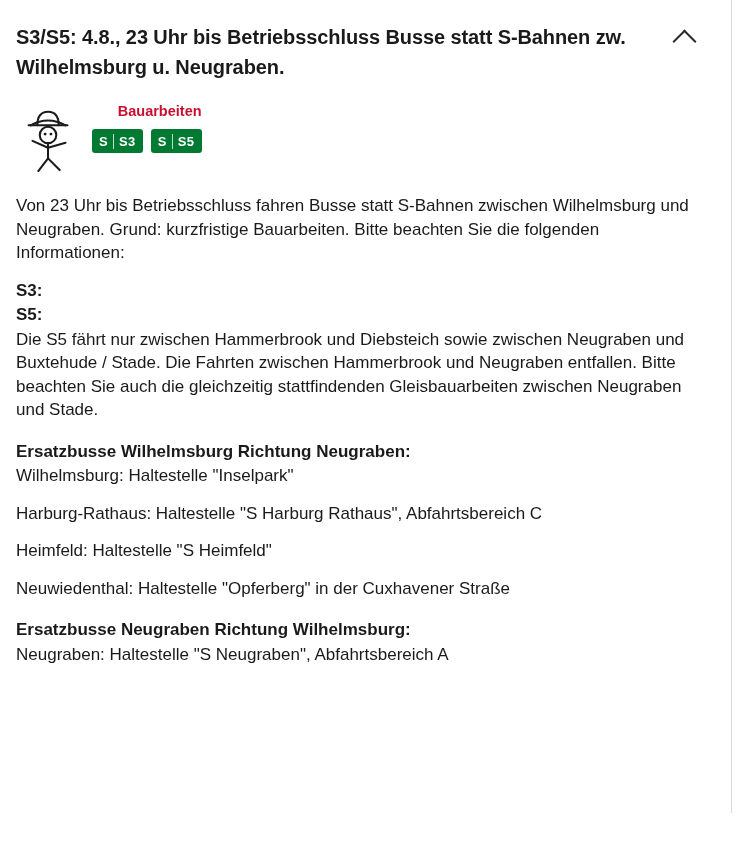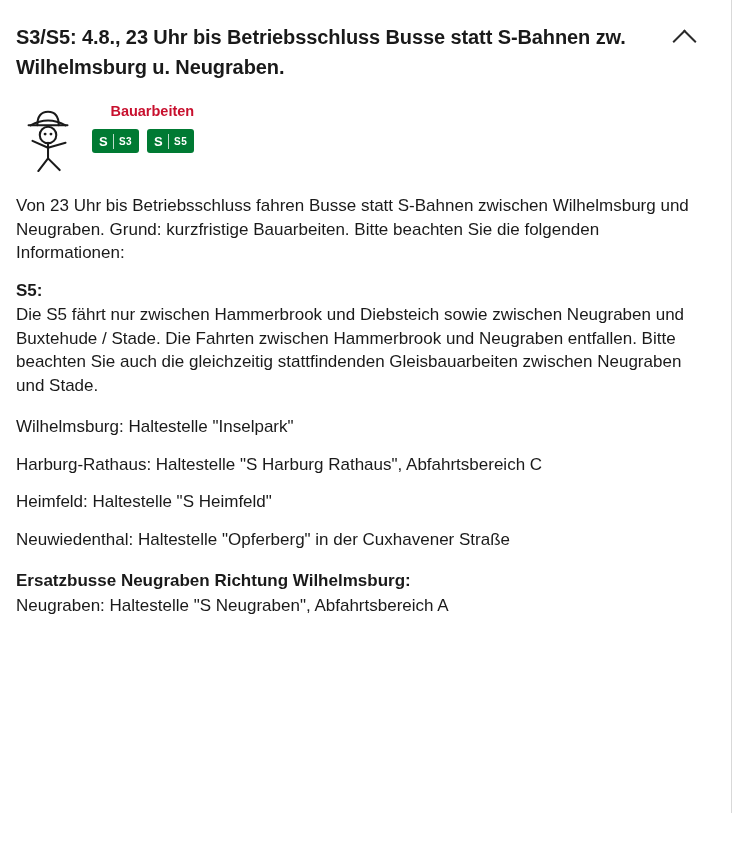--- a/index.html
+++ b/index.html
@@ -116,21 +116,21 @@
     letter-spacing: 0.2px;
   }
   .line-badge .sep {
     display: inline-block;
     width: 1px;
     height: 15px;
     background: #ffffff;
     opacity: 0.75;
     margin: 0 5px;
   }
-  .line-badge .num { font-size: 10px; letter-spacing: 0.5px; }
+  .line-badge .num { font-size: 13px; letter-spacing: 0.5px; }
   .body {
     margin-top: 22px;
     color: #1a1a1a;
     font-size: 17px;
     line-height: 23.5px;
   }
   .body p { margin: 0 0 14px 0; }
   .body p.tight { margin-bottom: 0; }
   .body .h { font-weight: bold; margin: 0 0 1px 0; }
   .stop-line { margin: 0 0 16px 0; }
@@ -179,26 +179,28 @@
               <span class="sep"></span>
               <span class="num">S5</span>
             </span>
           </div>
         </div>
       </div>
 
       <div class="body">
         <p>Von 23 Uhr bis Betriebsschluss fahren Busse statt S-Bahnen zwischen Wilhelmsburg und Neugraben. Grund: kurzfristige Bauarbeiten. Bitte beachten Sie die folgenden Informationen:</p>
 
+        <p class="h">S3:</p>
 
         <p class="h">S5:</p>
         <p>Die S5 fährt nur zwischen Hammerbrook und Diebsteich sowie zwischen Neugraben und Buxtehude / Stade. Die Fahrten zwischen Hammerbrook und Neugraben entfallen. Bitte beachten Sie auch die gleichzeitig stattfindenden Gleisbauarbeiten zwischen Neugraben und Stade.</p>
 
         <div class="sec-gap"></div>
 
+        <p class="h">Ersatzbusse Wilhelmsburg Richtung Neugraben:</p>
         <p class="stop-line">Wilhelmsburg: Haltestelle "Inselpark"</p>
         <p class="stop-line">Harburg-Rathaus: Haltestelle "S Harburg Rathaus", Abfahrtsbereich C</p>
         <p class="stop-line">Heimfeld: Haltestelle "S Heimfeld"</p>
         <p class="stop-line">Neuwiedenthal: Haltestelle "Opferberg" in der Cuxhavener Straße</p>
 
         <div class="sec-gap"></div>
 
         <p class="h">Ersatzbusse Neugraben Richtung Wilhelmsburg:</p>
         <p class="stop-line tight">Neugraben: Haltestelle "S Neugraben", Abfahrtsbereich A</p>
       </div>

